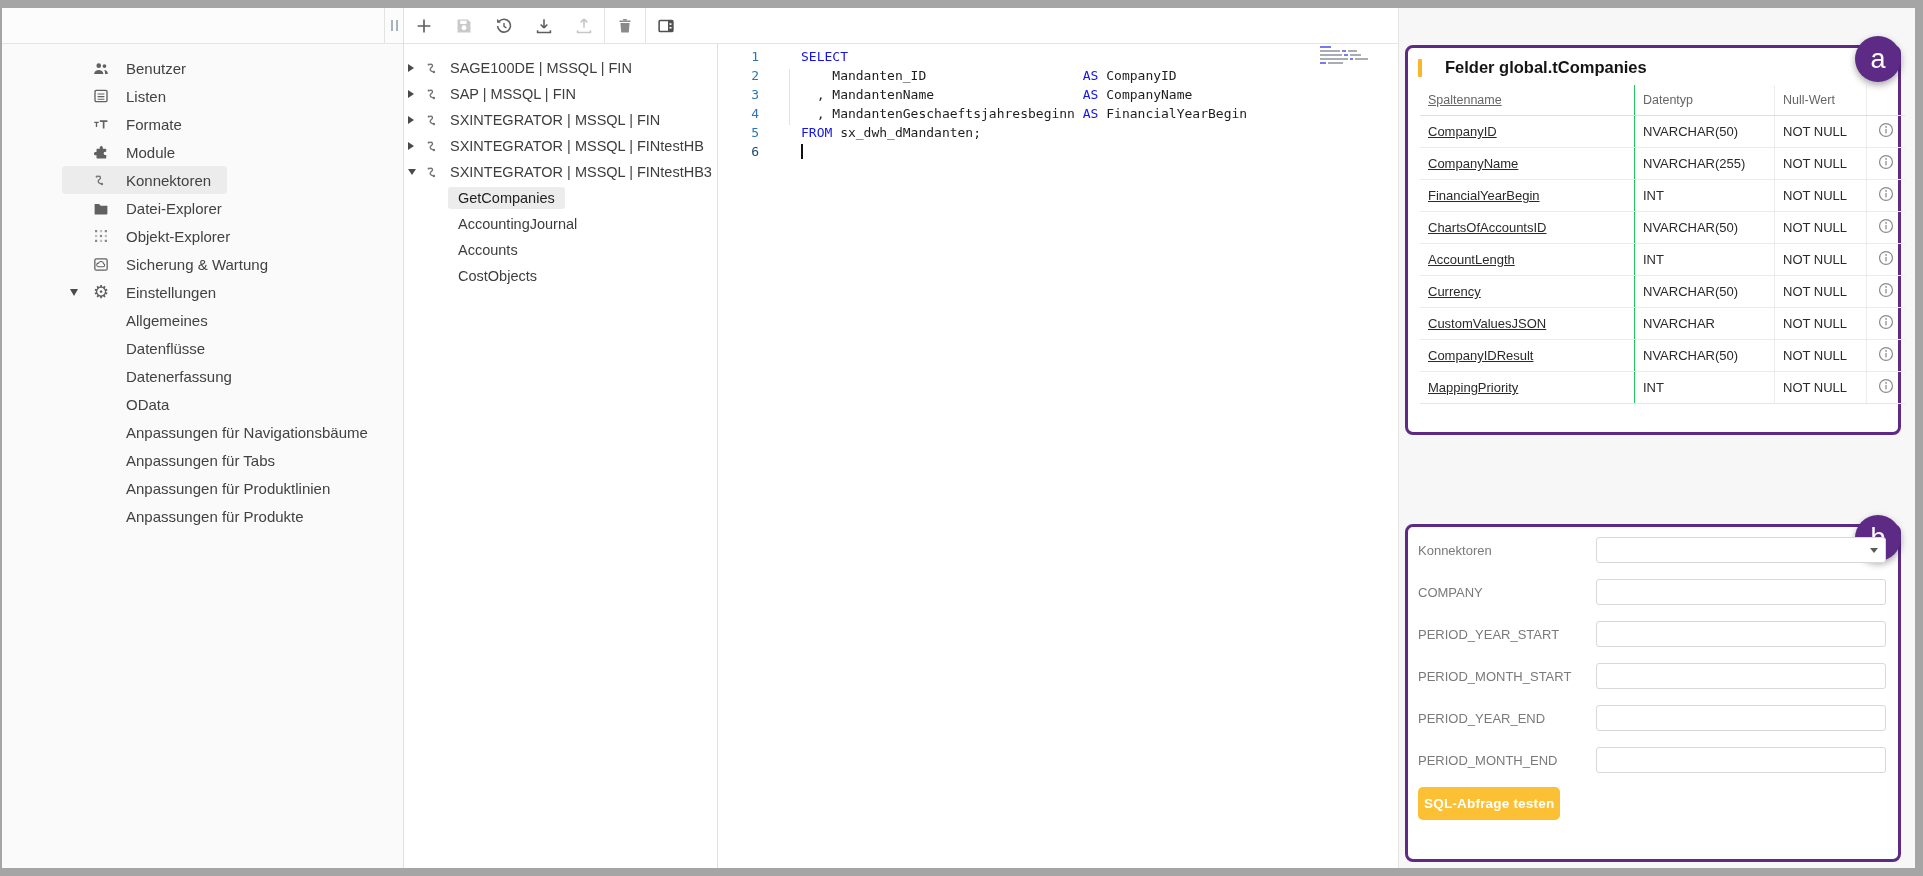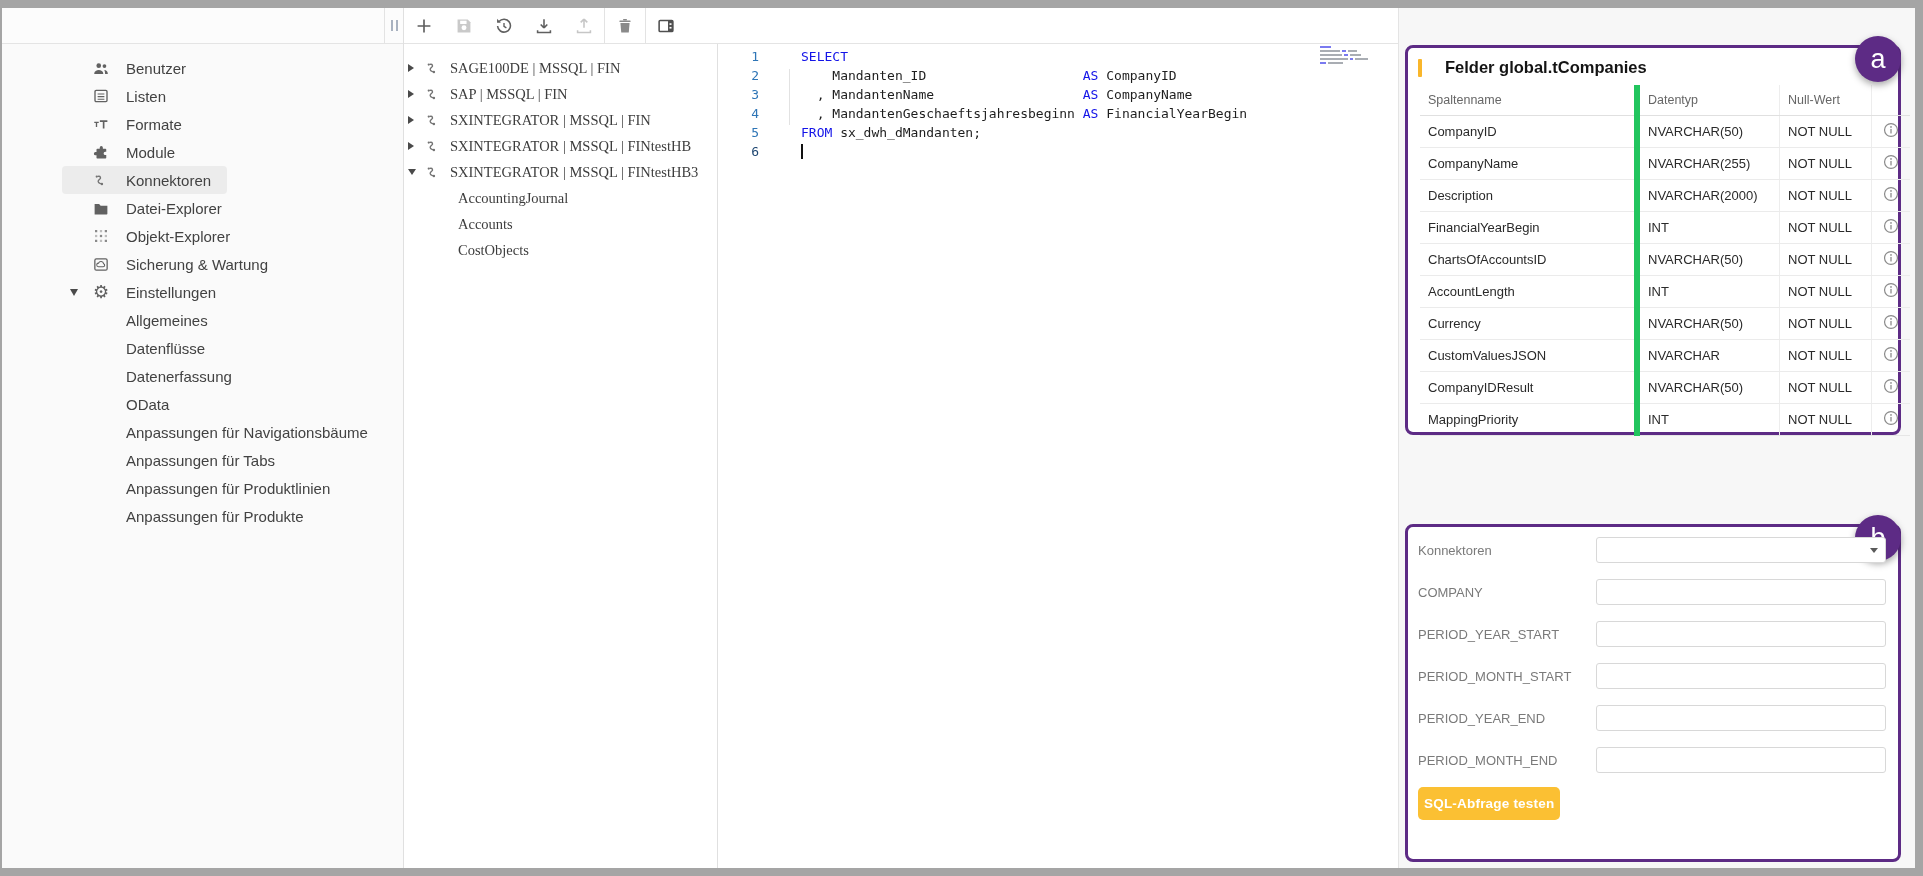--- a/index.html
+++ b/index.html
@@ -26,21 +26,21 @@
   .tri-right{width:0;height:0;border-left:7px solid #4a4a4a;border-top:4.5px solid transparent;border-bottom:4.5px solid transparent;display:inline-block;}
   .tri-down{width:0;height:0;border-top:7px solid #4a4a4a;border-left:4.5px solid transparent;border-right:4.5px solid transparent;display:inline-block;}
 
   
   .main{position:absolute;left:402px;top:0;bottom:0;right:516px;background:#fff;}
   .toolbar{height:35px;border-bottom:1px solid #e4e4e4;display:flex;align-items:center;background:#fff;}
   .tb-btn{width:40px;height:34px;display:flex;align-items:center;justify-content:center;cursor:pointer;background:none;border:none;padding:0;}
   .tb-sep{width:1px;height:35px;background:#e3e3e3;}
   .main-body{position:absolute;top:36px;left:0;right:0;bottom:0;}
   .tree{position:absolute;left:0;top:0;bottom:0;width:314px;border-right:1px solid #e0e0e0;background:#fff;padding-top:11px;box-sizing:border-box;}
-  .tree-row{display:flex;align-items:center;height:26px;cursor:pointer;font-family:Liberation Serif, serif;}
+  .tree-row{display:flex;align-items:center;height:26px;cursor:pointer;}
   .tree-caret{width:16px;margin-left:4px;display:flex;align-items:center;}
   .tree-caret .tri-right{border-left-width:6px;border-top-width:4px;border-bottom-width:4px;}
   .tree-caret .tri-down{border-top-width:6px;border-left-width:4px;border-right-width:4px;}
   .tree-ico{width:18px;height:18px;margin-right:8px;display:flex;align-items:center;justify-content:center;}
   .tree-label{font-size:14.5px;color:#3d3d3d;white-space:nowrap;}
   .tree-row.child{padding-left:44px;}
   .tree-row.child .pill{padding:3px 10px;border-radius:3px;font-size:14.5px;color:#3d3d3d;}
   .tree-row.child.sel .pill{background:#ececec;color:#222;}
 
   
@@ -64,21 +64,21 @@
   .panel-b{top:516px;height:338px;}
   .badge{position:absolute;top:-12px;right:-3px;width:46px;height:46px;border-radius:50%;background:#5d2b85;color:#fff;
          display:flex;align-items:center;justify-content:center;font-size:27px;box-shadow:0 3px 7px rgba(0,0,0,.35);}
   .panel-title{display:flex;align-items:center;gap:23px;padding:10px 12px 6px 10px;}
   .title-bar{width:4px;height:18px;background:#f9b62b;border-radius:1px;flex:none;}
   .title-text{font-size:16.5px;font-weight:bold;color:#141414;white-space:nowrap;}
 
   table.fields{border-collapse:collapse;margin:2px 12px 0 12px;width:466px;table-layout:fixed;}
   table.fields th{font-size:12.5px;font-weight:normal;color:#666;text-align:left;height:30px;padding:0 0 0 8px;border-bottom:1px solid #e0e0e0;}
   table.fields td{font-size:13px;color:#2a2a2a;height:31px;padding:0 0 0 8px;border-bottom:1px solid #ebebeb;white-space:nowrap;overflow:hidden;}
-  table.fields th.c1,table.fields td.c1{width:206px;border-right:6px solid #22c55e;}
+  table.fields th.c1,table.fields td.c1{width:206px;border-right:1px solid #22c55e;text-decoration:underline;}
   table.fields th.c2,table.fields td.c2{width:131px;border-right:1px solid #ededed;}
   table.fields th.c3,table.fields td.c3{width:83px;border-right:1px solid #ededed;}
   table.fields th.c4,table.fields td.c4{width:38px;text-align:center;padding:0;}
   table.fields tr:last-child td{border-bottom:1px solid #e6e6e6;}
 
   .form{padding:2px 12px 0 10px;}
   .form-row{display:flex;align-items:center;justify-content:space-between;height:42px;}
   .form-label{font-size:13px;color:#7a7a7a;white-space:nowrap;}
   .ctl{width:290px;height:26px;border:1px solid #d8d8d8;border-radius:3px;background:#fff;box-sizing:border-box;position:relative;}
   input.ctl{outline:none;padding:0 6px;font-size:13px;color:#333;font-family:"Liberation Sans",sans-serif;}
@@ -338,20 +338,23 @@
               <span class="tri-down"></span>
             </span>
        <span class="tree-ico">
               <svg width="19" height="19" viewBox="0 0 24 24" fill="none">
                 <path d="M8 6.5c3.4-.6 4.6 2.2 2 4s-2.6 4.6 1.3 5.6" stroke="#737373" stroke-width="1.8" stroke-linecap="round"></path>
                 <circle cx="6.3" cy="6.8" r="1.5" fill="#737373"></circle>
                 <circle cx="13.2" cy="16.6" r="1.6" fill="#737373"></circle>
               </svg>
             </span>
        <span class="tree-label">SXINTEGRATOR | MSSQL | FINtestHB3</span>
+     </div>
+          <div class="tree-row child sel">
+       <span class="pill">GetCompanies</span>
      </div>
           <div class="tree-row child ">
        <span class="pill">AccountingJournal</span>
      </div>
           <div class="tree-row child ">
        <span class="pill">Accounts</span>
      </div>
           <div class="tree-row child ">
        <span class="pill">CostObjects</span>
      </div>
@@ -445,30 +448,20 @@
        <td class="c1">CompanyName</td>
        <td class="c2">NVARCHAR(255)</td>
        <td class="c3">NOT NULL</td>
        <td class="c4"><span style="display:inline-block"><svg width="18" height="18" viewBox="0 0 24 24">
                     <circle cx="12" cy="12" r="8.6" fill="none" stroke="#8a8a8a" stroke-width="1.6"></circle>
                     <rect x="11.15" y="10.6" width="1.7" height="6" fill="#8a8a8a"></rect>
                     <circle cx="12" cy="7.9" r="1.15" fill="#8a8a8a"></circle>
                   </svg></span></td>
      </tr>
             <tr>
-       <td class="c1">Description</td>
-       <td class="c2">NVARCHAR(2000)</td>
-       <td class="c3">NOT NULL</td>
-       <td class="c4"><span style="display:inline-block"><svg width="18" height="18" viewBox="0 0 24 24">
-                    <circle cx="12" cy="12" r="8.6" fill="none" stroke="#8a8a8a" stroke-width="1.6"></circle>
-                    <rect x="11.15" y="10.6" width="1.7" height="6" fill="#8a8a8a"></rect>
-                    <circle cx="12" cy="7.9" r="1.15" fill="#8a8a8a"></circle>
-                  </svg></span></td>
-     </tr>
-            <tr>
        <td class="c1">FinancialYearBegin</td>
        <td class="c2">INT</td>
        <td class="c3">NOT NULL</td>
        <td class="c4"><span style="display:inline-block"><svg width="18" height="18" viewBox="0 0 24 24">
                     <circle cx="12" cy="12" r="8.6" fill="none" stroke="#8a8a8a" stroke-width="1.6"></circle>
                     <rect x="11.15" y="10.6" width="1.7" height="6" fill="#8a8a8a"></rect>
                     <circle cx="12" cy="7.9" r="1.15" fill="#8a8a8a"></circle>
                   </svg></span></td>
      </tr>
             <tr>

